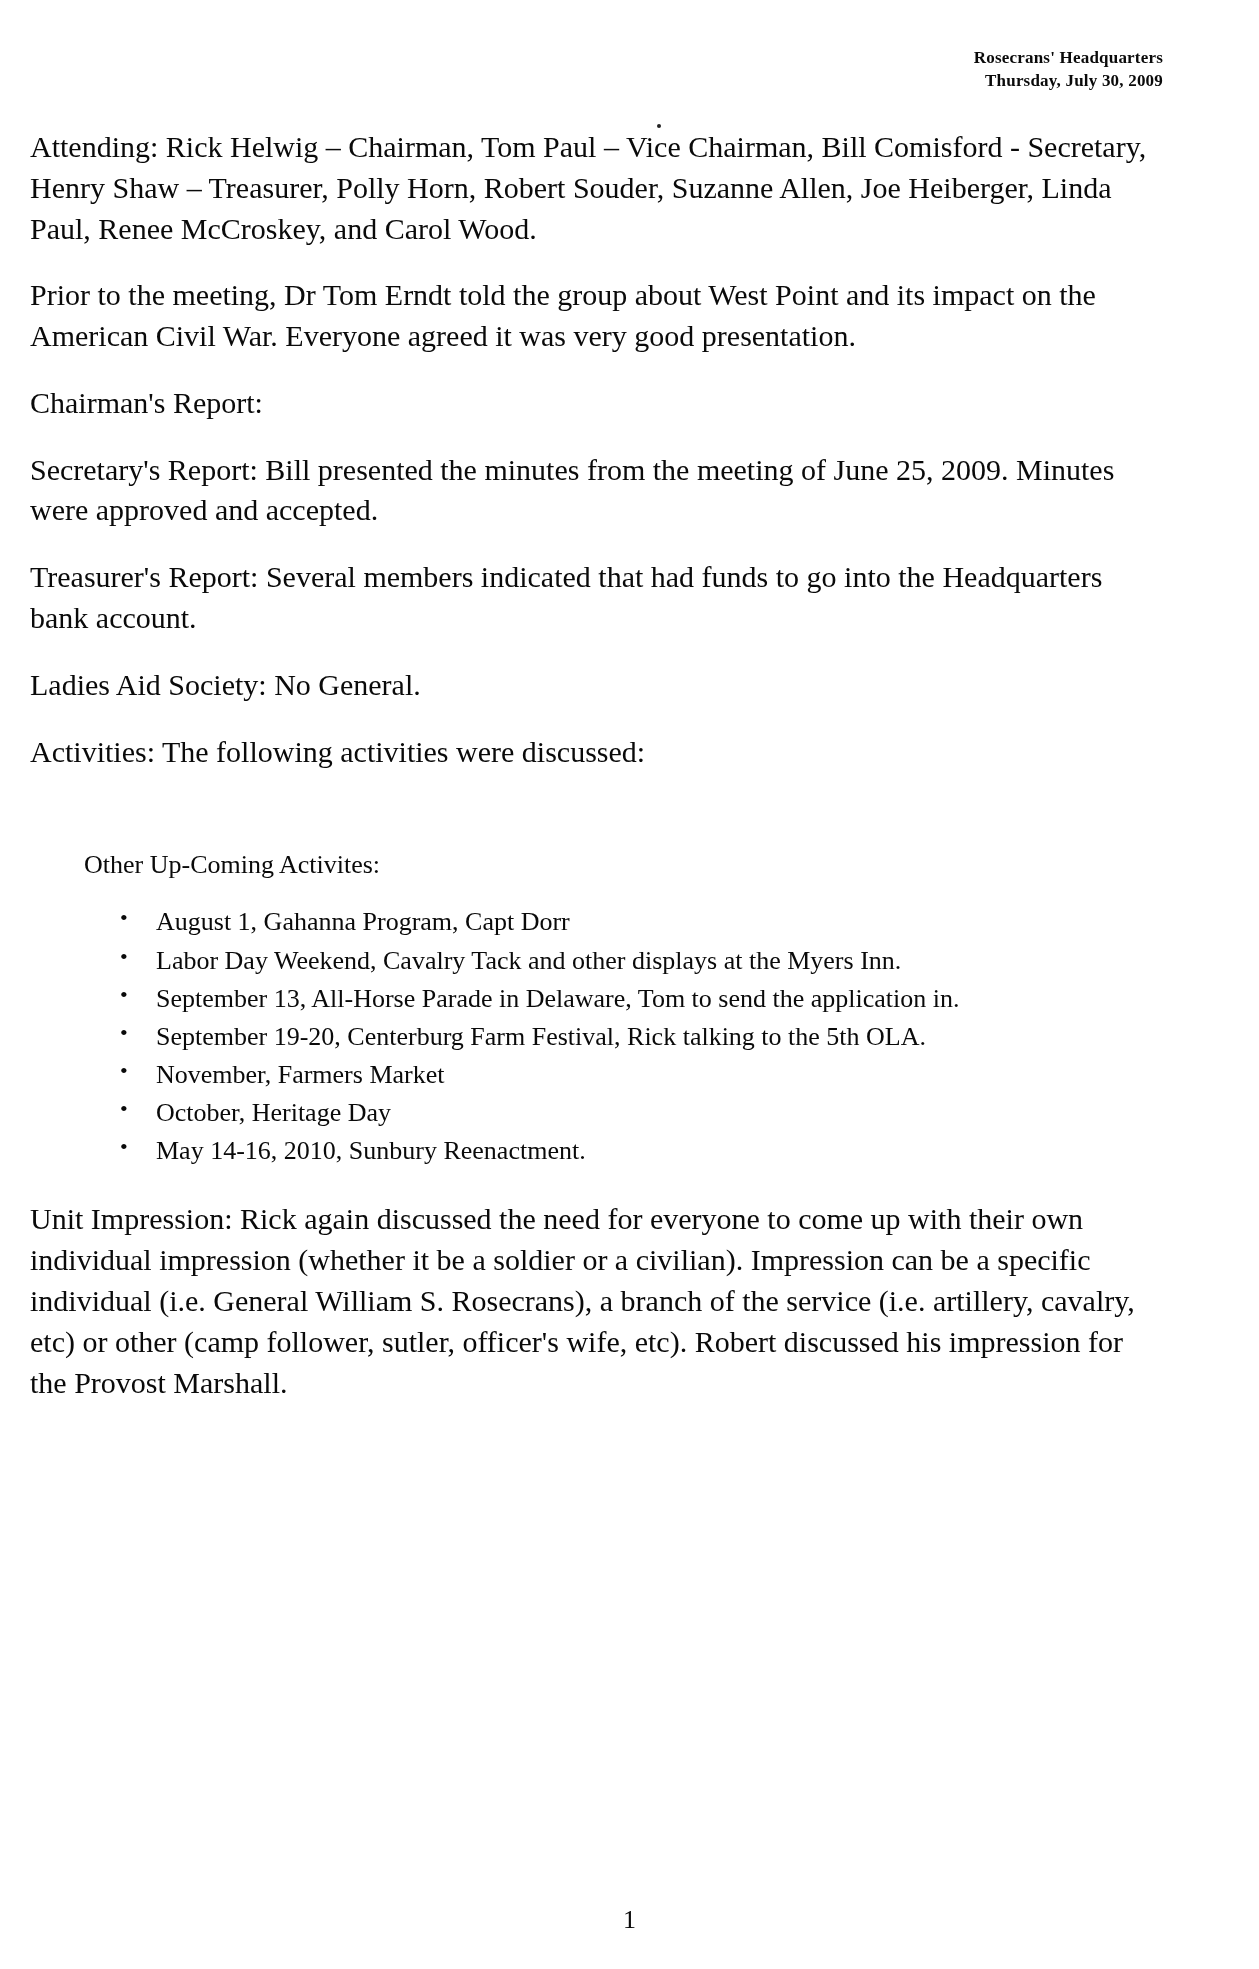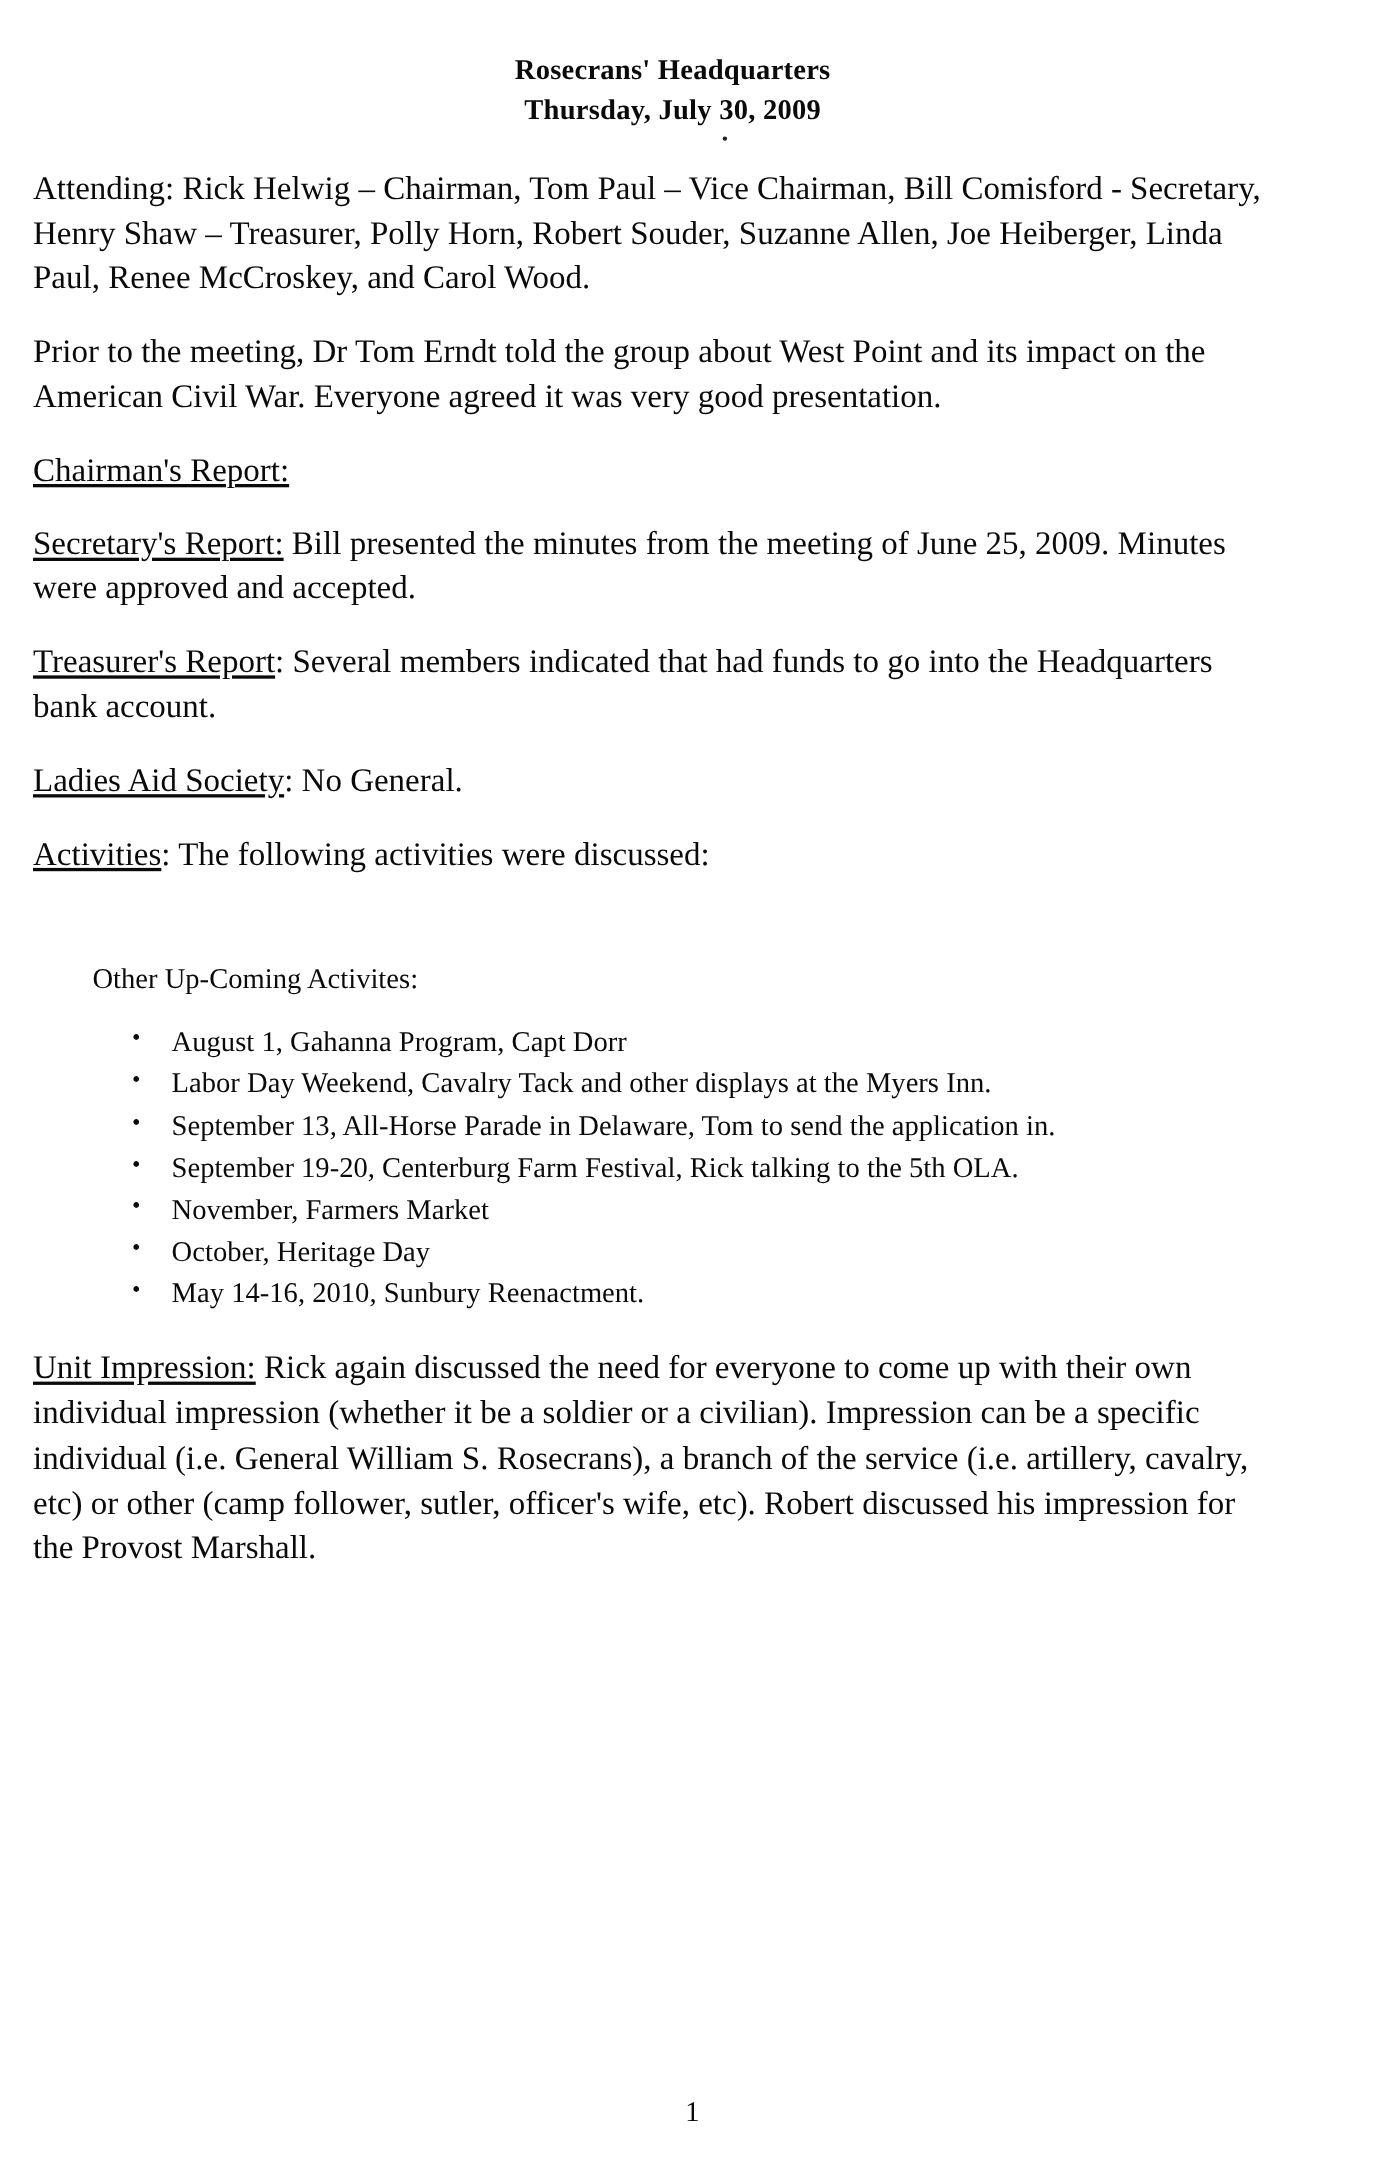--- a/index.html
+++ b/index.html
@@ -15,37 +15,36 @@
     -webkit-font-smoothing: antialiased;
   }
   .page {
     position: relative;
     width: 1259px;
     min-height: 1969px;
     box-sizing: border-box;
     padding: 46px 96px 30px 30px;
   }
   .header {
-    text-align: center;
+    text-align: right;
     font-weight: bold;
-    font-size: 26px;
+    font-size: 17px;
     line-height: 1.38;
     letter-spacing: 0.2px;
     margin: 0 0 34px 0;
     padding-left: 30px;
   }
   .header div { white-space: pre; }
   p.para {
     font-size: 30px;
     line-height: 1.36;
     margin: 0 0 26px 0;
     text-align: left;
   }
   .u {
-    text-decoration: underline;
     text-underline-offset: 3px;
     margin-top: 14px;
   }
   .indent1 {
     margin-left: 38px;
     margin-right: 20px;
   }
   .spacer-lg { height: 52px; }
   .activities-head {
     font-size: 26px;

